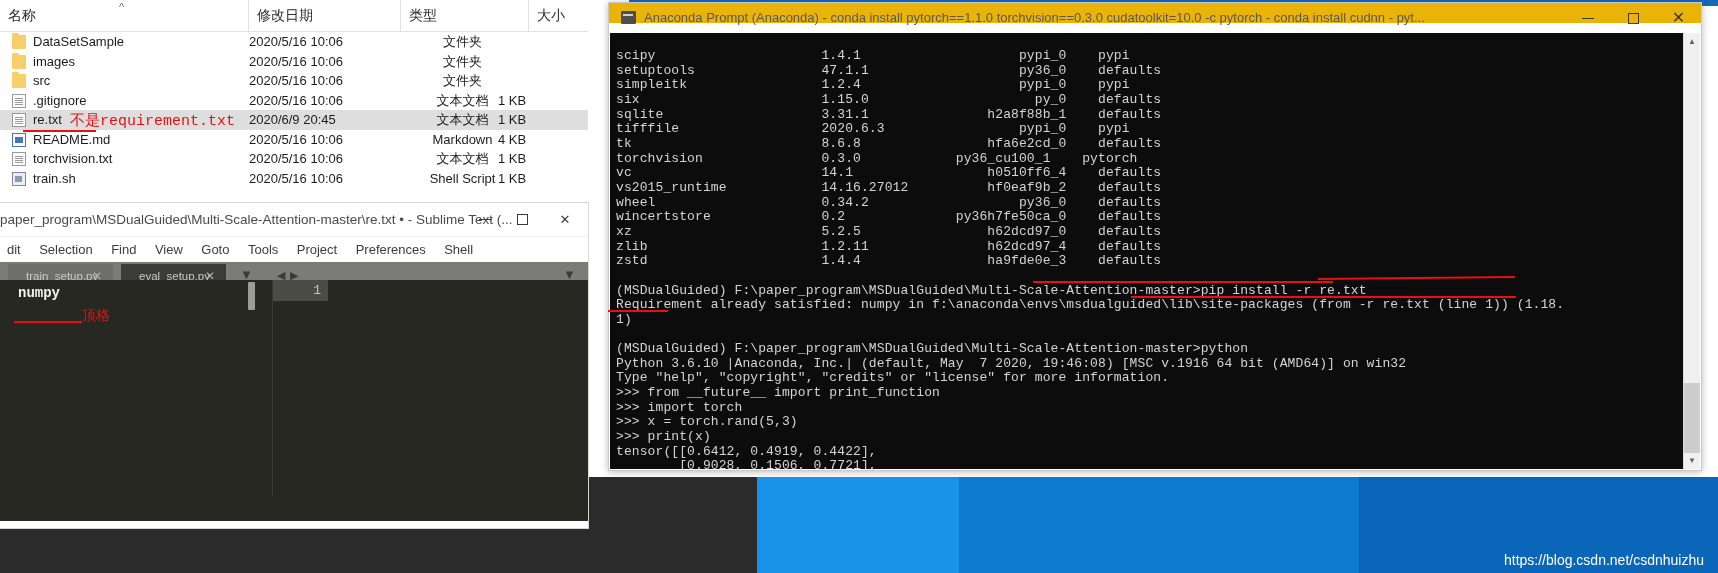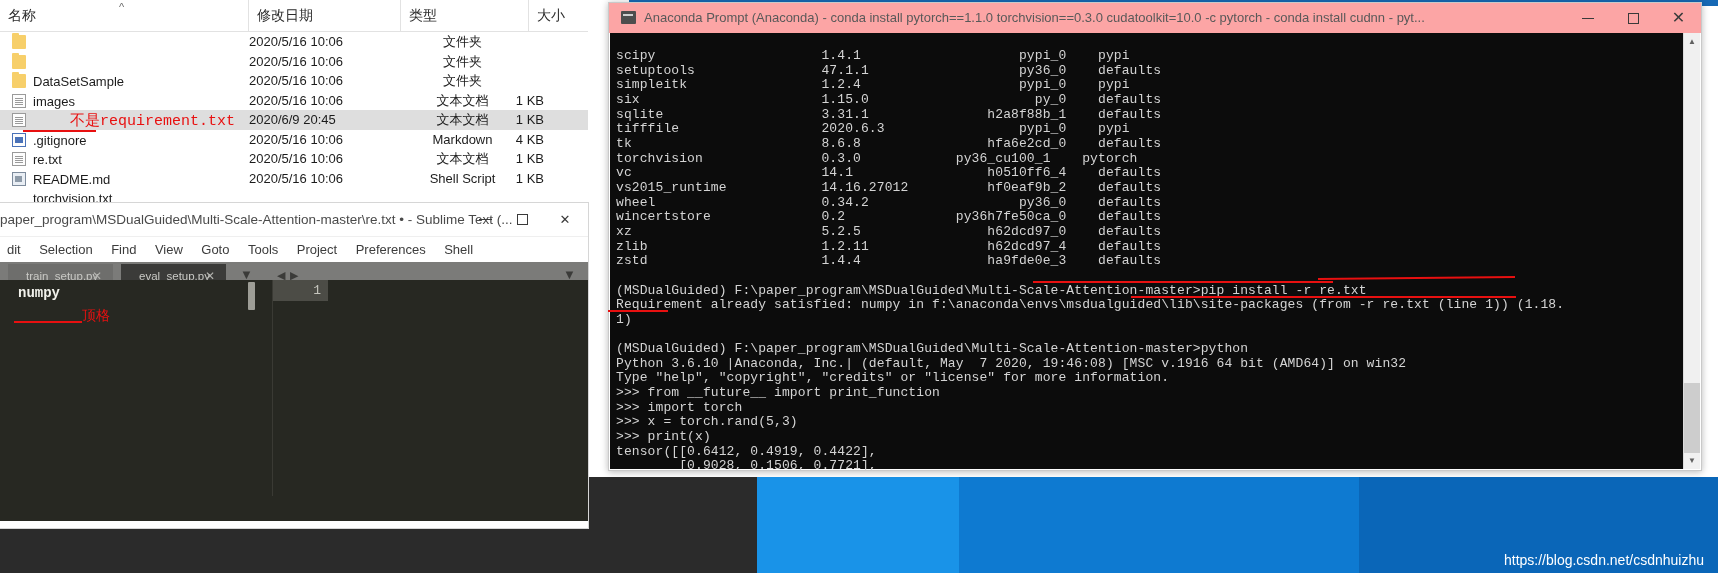--- a/index.html
+++ b/index.html
@@ -100,24 +100,24 @@
   .exp-cell {
     position: absolute;
     top: 0;
     height: 19.5px;
     line-height: 19.5px;
     font-size: 13px;
     color: #1c1c1c;
     white-space: nowrap;
     overflow: hidden;
   }
-  .exp-cell-name { left: 33px; width: 215px; margin-top: 40px; }
+  .exp-cell-name { left: 33px; width: 215px; }
   .exp-cell-date { left: 249px; width: 150px; }
   .exp-cell-type { left: 400px; width: 125px; text-align: center; }
-  .exp-cell-size { left: 498px; width: 46px; text-align: right; }
+  .exp-cell-size { left: 498px; width: 46px; text-align: left; }
 
   .exp-icon {
     position: absolute;
     left: 12px; top: 3px;
     width: 14px; height: 14px;
   }
   .icon-folder {
     background: #f7cf6a;
     border-radius: 1px 1px 1px 1px;
   }
@@ -378,22 +378,22 @@
     left: 608px; top: 2px;
     width: 1094px; height: 469px;
     background: #ffffff;
     border: 1px solid #c9c9c9;
     box-sizing: border-box;
     box-shadow: 0 1px 7px rgba(0,0,0,0.28);
     overflow: hidden;
   }
   #anaconda-titlebar {
     position: relative;
-    height: 30px;
-    background: #fca5a5;
+    height: 20px;
+    background: #eab308;
   }
   #anaconda-app-icon {
     position: absolute;
     left: 12px; top: 8px;
     width: 15px; height: 13px;
     background: #4d4d4d;
     border-radius: 1px;
   }
   #anaconda-app-icon::after {
     content: "";

